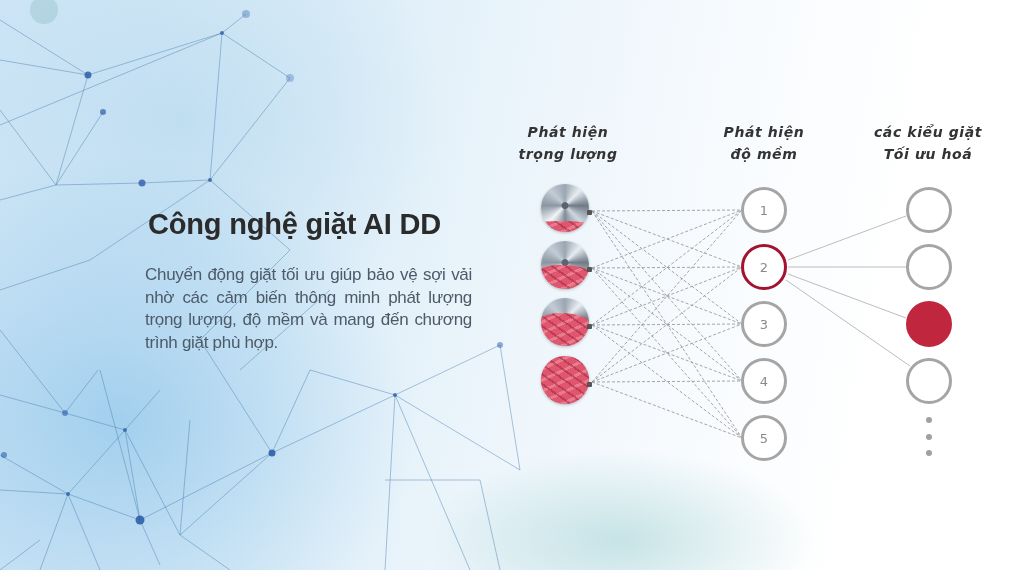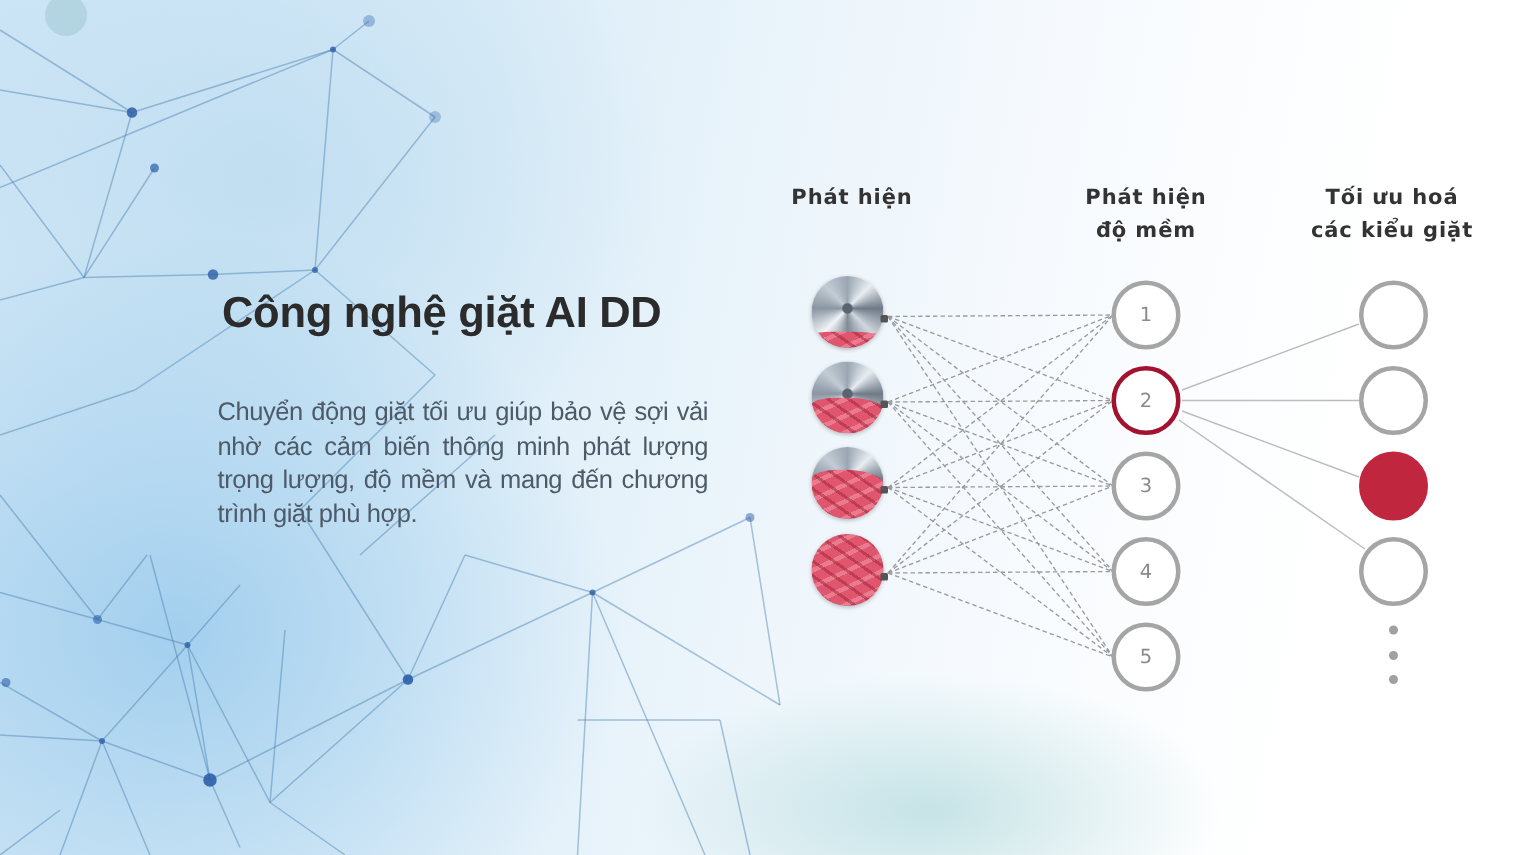--- a/index.html
+++ b/index.html
@@ -12,36 +12,36 @@
     .bg {
       position: absolute; inset: 0;
       background:
         radial-gradient(ellipse 420px 380px at 120px 420px, rgba(120,185,230,0.55), rgba(120,185,230,0) 70%),
         radial-gradient(ellipse 360px 300px at 180px 120px, rgba(170,210,235,0.5), rgba(170,210,235,0) 75%),
         radial-gradient(ellipse 260px 120px at 620px 540px, rgba(110,185,185,0.35), rgba(110,185,185,0) 75%),
         linear-gradient(100deg, #cfe6f6 0%, #dcedf8 30%, #ecf5fb 50%, #f8fbfe 68%, #ffffff 85%);
     }
     svg.net { position: absolute; left: 0; top: 0; }
     .title {
-      position: absolute; left: 148px; top: 193px; margin: 0;
+      position: absolute; left: 148px; top: 208px; margin: 0;
       font-size: 29px; font-weight: bold; color: #2b2b2b; letter-spacing: -0.2px;
       white-space: nowrap;
     }
     .desc {
       position: absolute; left: 145px; top: 264px; width: 327px; margin: 0;
       font-size: 17px; line-height: 22.5px; color: #4d5a68; text-align: justify;
       letter-spacing: -0.3px;
     }
     .col-label {
       position: absolute; margin: 0; text-align: center;
       font-family: "DejaVu Sans", sans-serif; font-weight: bold;
       font-size: 14px; line-height: 22px; color: #333333; letter-spacing: 0.6px;
       white-space: nowrap;
     }
-    .col-label span { display: block; }
+    .col-label span { display: block; font-style: italic; }
     .photo-node {
       position: absolute; width: 48px; height: 48px; border-radius: 50%;
       box-shadow: 0 1px 3px rgba(0,0,0,0.25);
     }
     .drum {
       position: absolute; left: 0; top: 0; width: 48px; height: 48px; border-radius: 50%; overflow: hidden;
       background:
         radial-gradient(circle at 50% 45%, #5a6470 0 3px, transparent 4px),
         conic-gradient(from 0deg at 50% 45%, #9aa6b2, #e8edf2, #6e7a86, #cfd6de, #7f8b97, #f2f5f8, #8a96a2, #c3ccd5, #9aa6b2);
     }
@@ -147,28 +147,29 @@
       <circle cx="4" cy="455" r="3" fill-opacity="0.6"></circle>
     </g>
     <circle cx="44" cy="10" r="14" fill="#6aa6a6" fill-opacity="0.25"></circle>
   </svg>
 
   <h1 class="title">Công nghệ giặt AI DD</h1>
   <p class="desc">Chuyển động giặt tối ưu giúp bảo vệ sợi vải nhờ các cảm biến thông minh phát lượng trọng lượng, độ mềm và mang đến chương trình giặt phù hợp.</p>
 
   <div class="col-label" style="left:512px; top:121px; width:112px;">
     <span>Phát hiện</span>
+    <span>trọng lượng</span>
   </div>
   <div class="col-label" style="left:712px; top:121px; width:104px;">
     <span>Phát hiện</span>
     <span>độ mềm</span>
   </div>
   <div class="col-label" style="left:868px; top:121px; width:120px;">
+    <span>các kiểu giặt</span>
     <span>Tối ưu hoá</span>
-    <span>các kiểu giặt</span>
   </div>
 
   <svg class="net" width="1020" height="570">
     <g stroke="#8a8a8a" stroke-width="0.9" stroke-dasharray="3 2" fill="none" opacity="0.85">
 
       <line x1="592" y1="211" x2="742" y2="210"></line>
       <line x1="592" y1="211" x2="742" y2="267"></line>
       <line x1="592" y1="211" x2="742" y2="324"></line>
       <line x1="592" y1="211" x2="742" y2="381"></line>
       <line x1="592" y1="211" x2="742" y2="438"></line>

